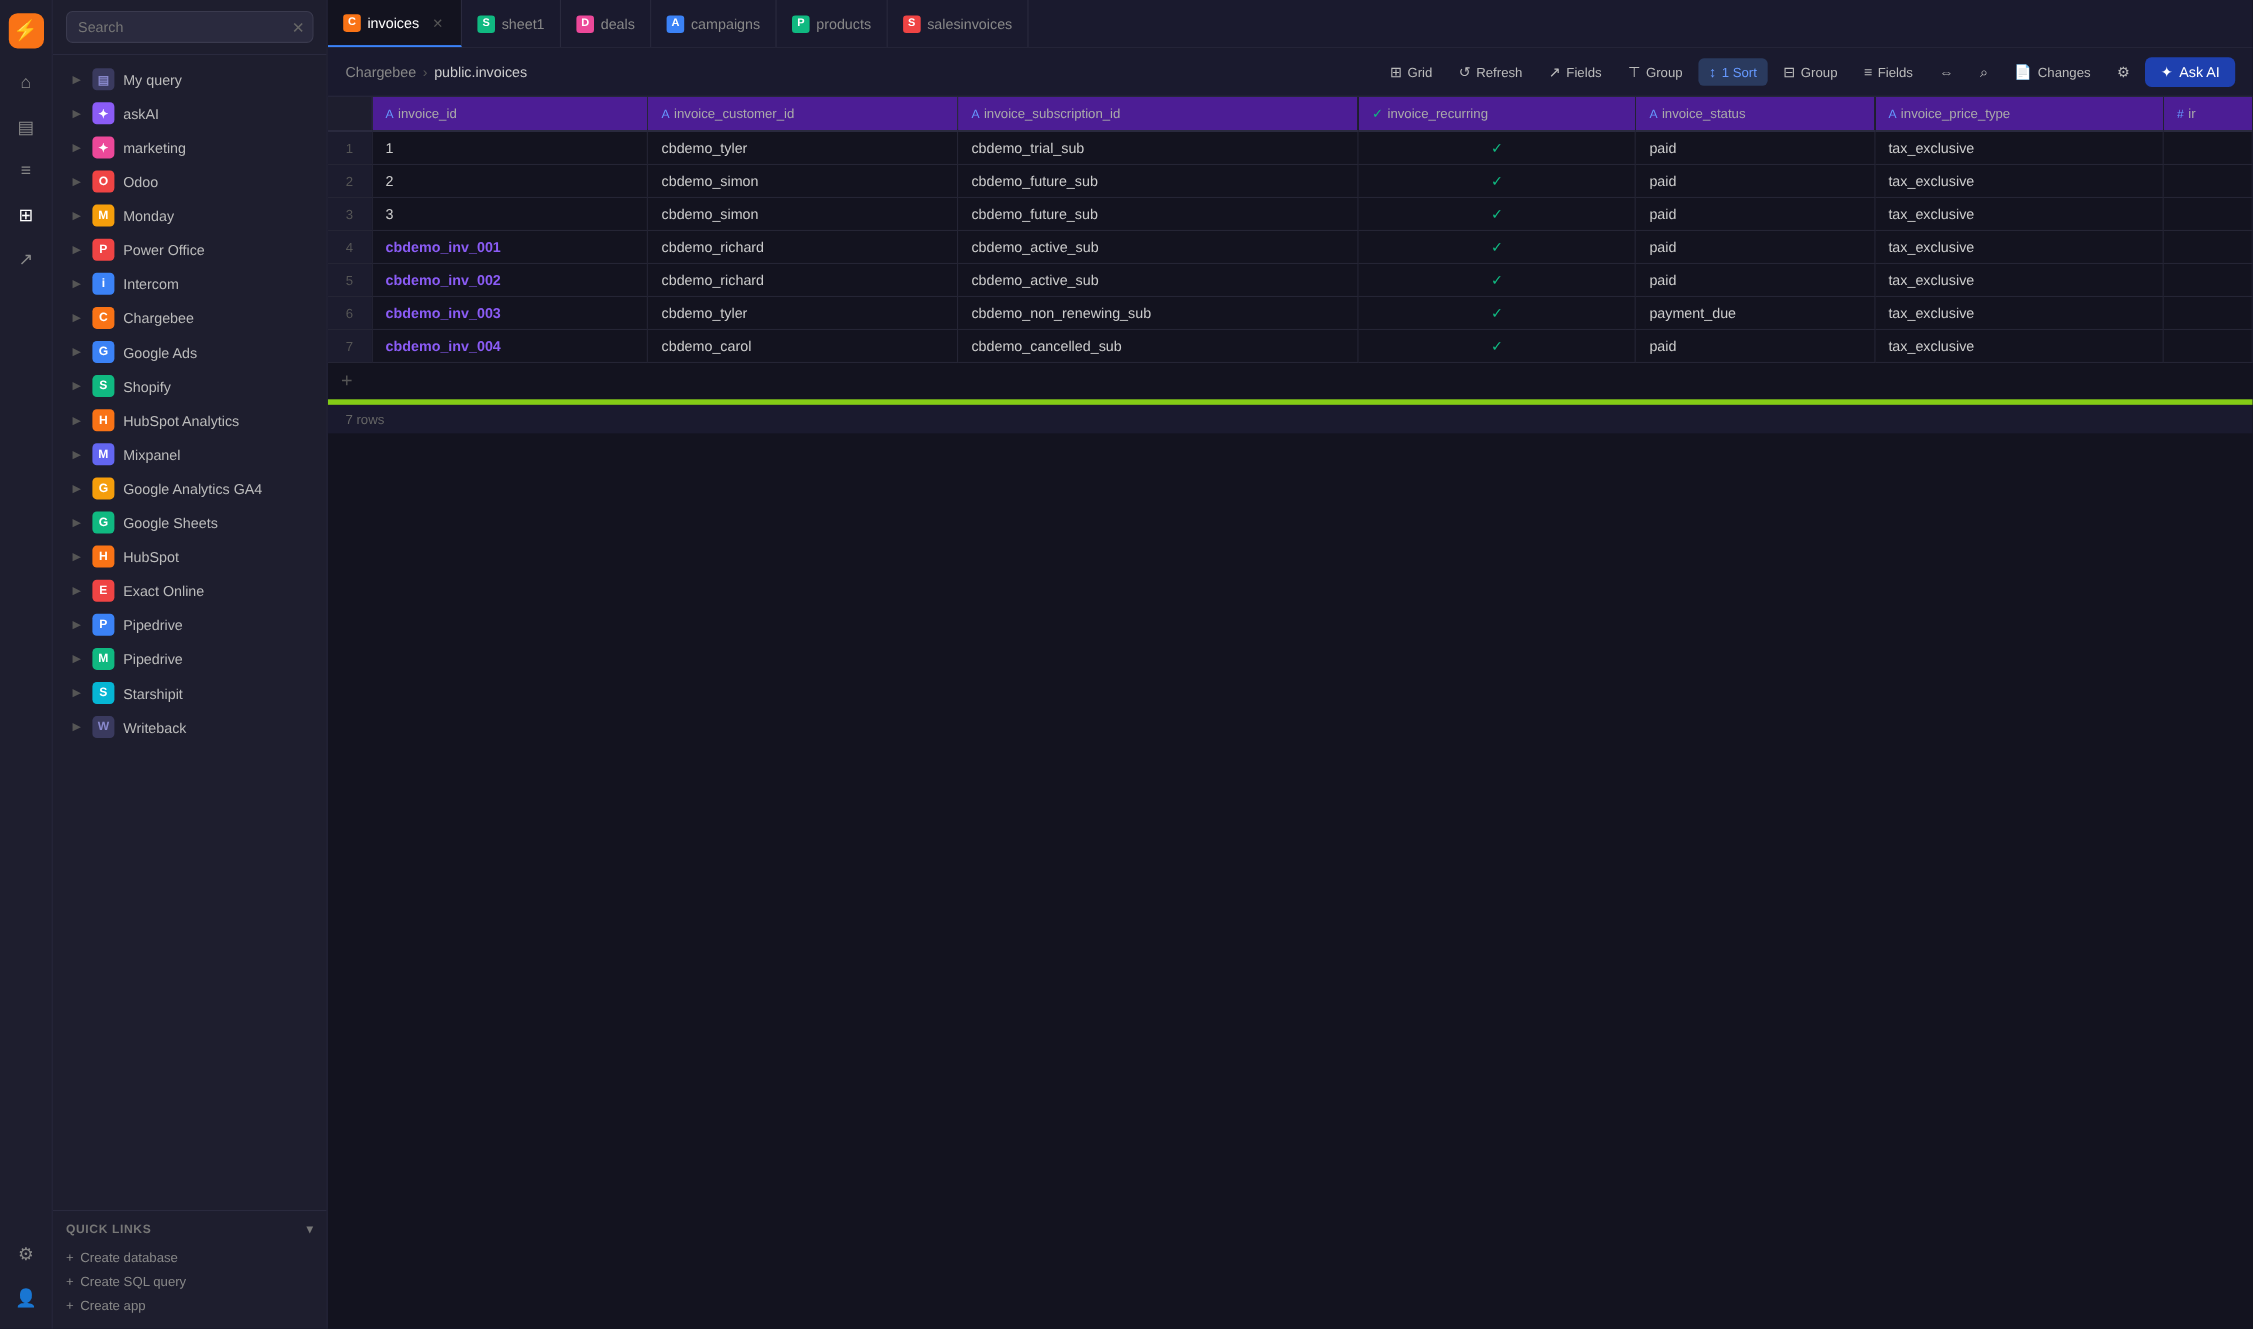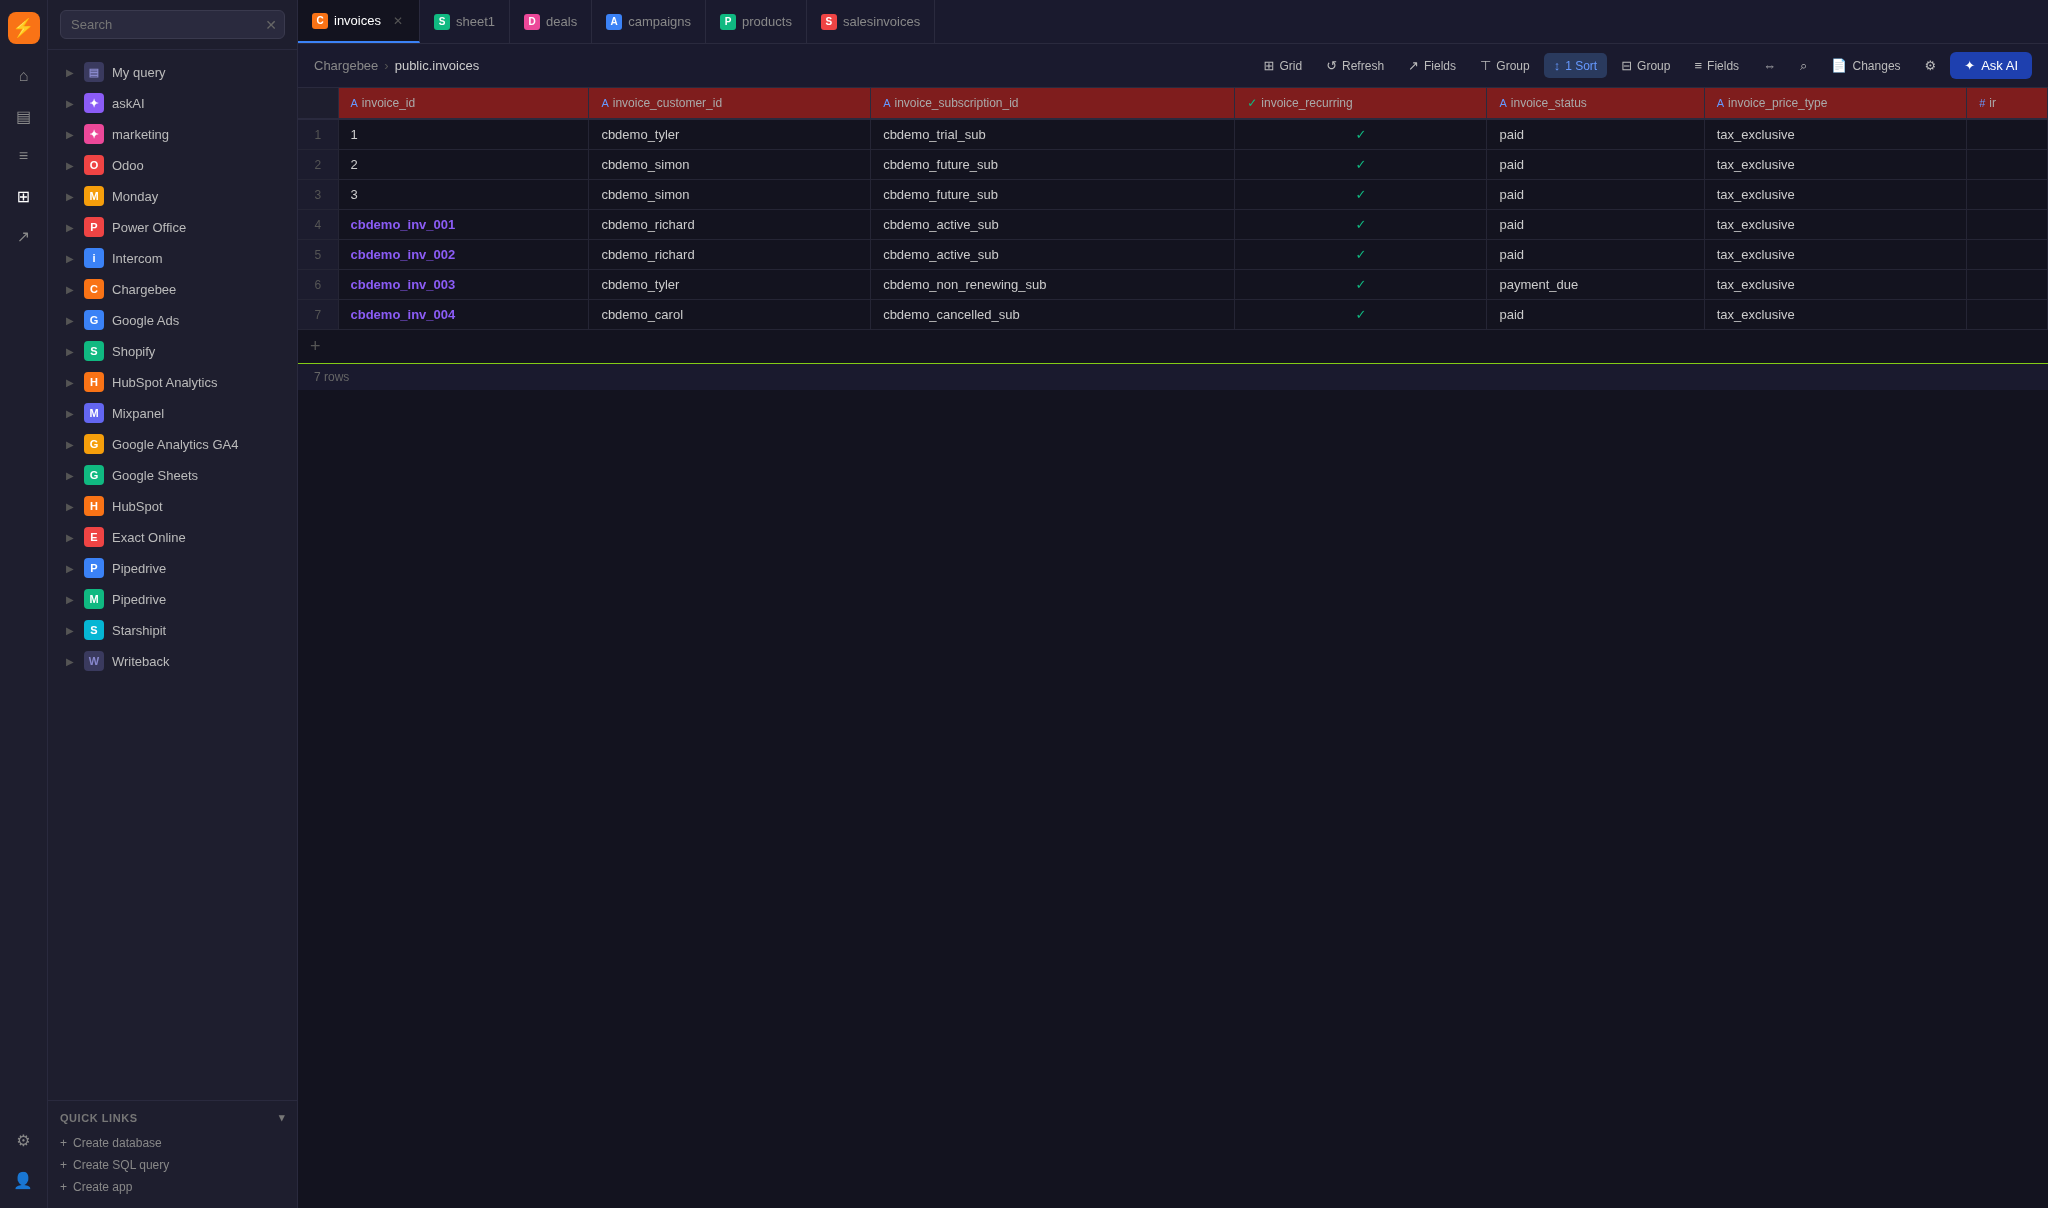--- a/index.html
+++ b/index.html
@@ -217,21 +217,21 @@
       flex: 1;
       overflow: auto;
       position: relative;
     }
     table {
       border-collapse: collapse;
       width: 100%;
       font-size: 13px;
     }
     thead tr {
-      background: #7f1d1d;
+      background: #4c1d95;
       position: sticky; top: 0; z-index: 10;
     }
     th {
       padding: 8px 12px;
       text-align: left;
       color: #aaa;
       font-weight: 500;
       border-right: 1px solid #2a2a3e;
       border-bottom: 2px solid #2a2a3e;
       white-space: nowrap;
@@ -246,21 +246,21 @@
       border-bottom: 1px solid #252535;
       color: #ccc;
       white-space: nowrap;
     }
     td.row-num { color: #555; text-align: center; background: #1c1c2e; font-size: 12px; }
     td.bold-val { font-weight: 600; color: #8b5cf6; }
     td.check-val { color: #10b981; text-align: center; }
     .table-footer {
       position: sticky; bottom: 0;
       background: #1a1a2e;
-      border-top: 1px solid #84cc16;
+      border-top: 5px solid #84cc16;
       padding: 6px 16px;
       font-size: 12px;
       color: #666;
     }
     .add-row-btn {
       display: flex; align-items: center;
       padding: 6px 12px;
       color: #555;
       cursor: pointer;
       font-size: 18px;

